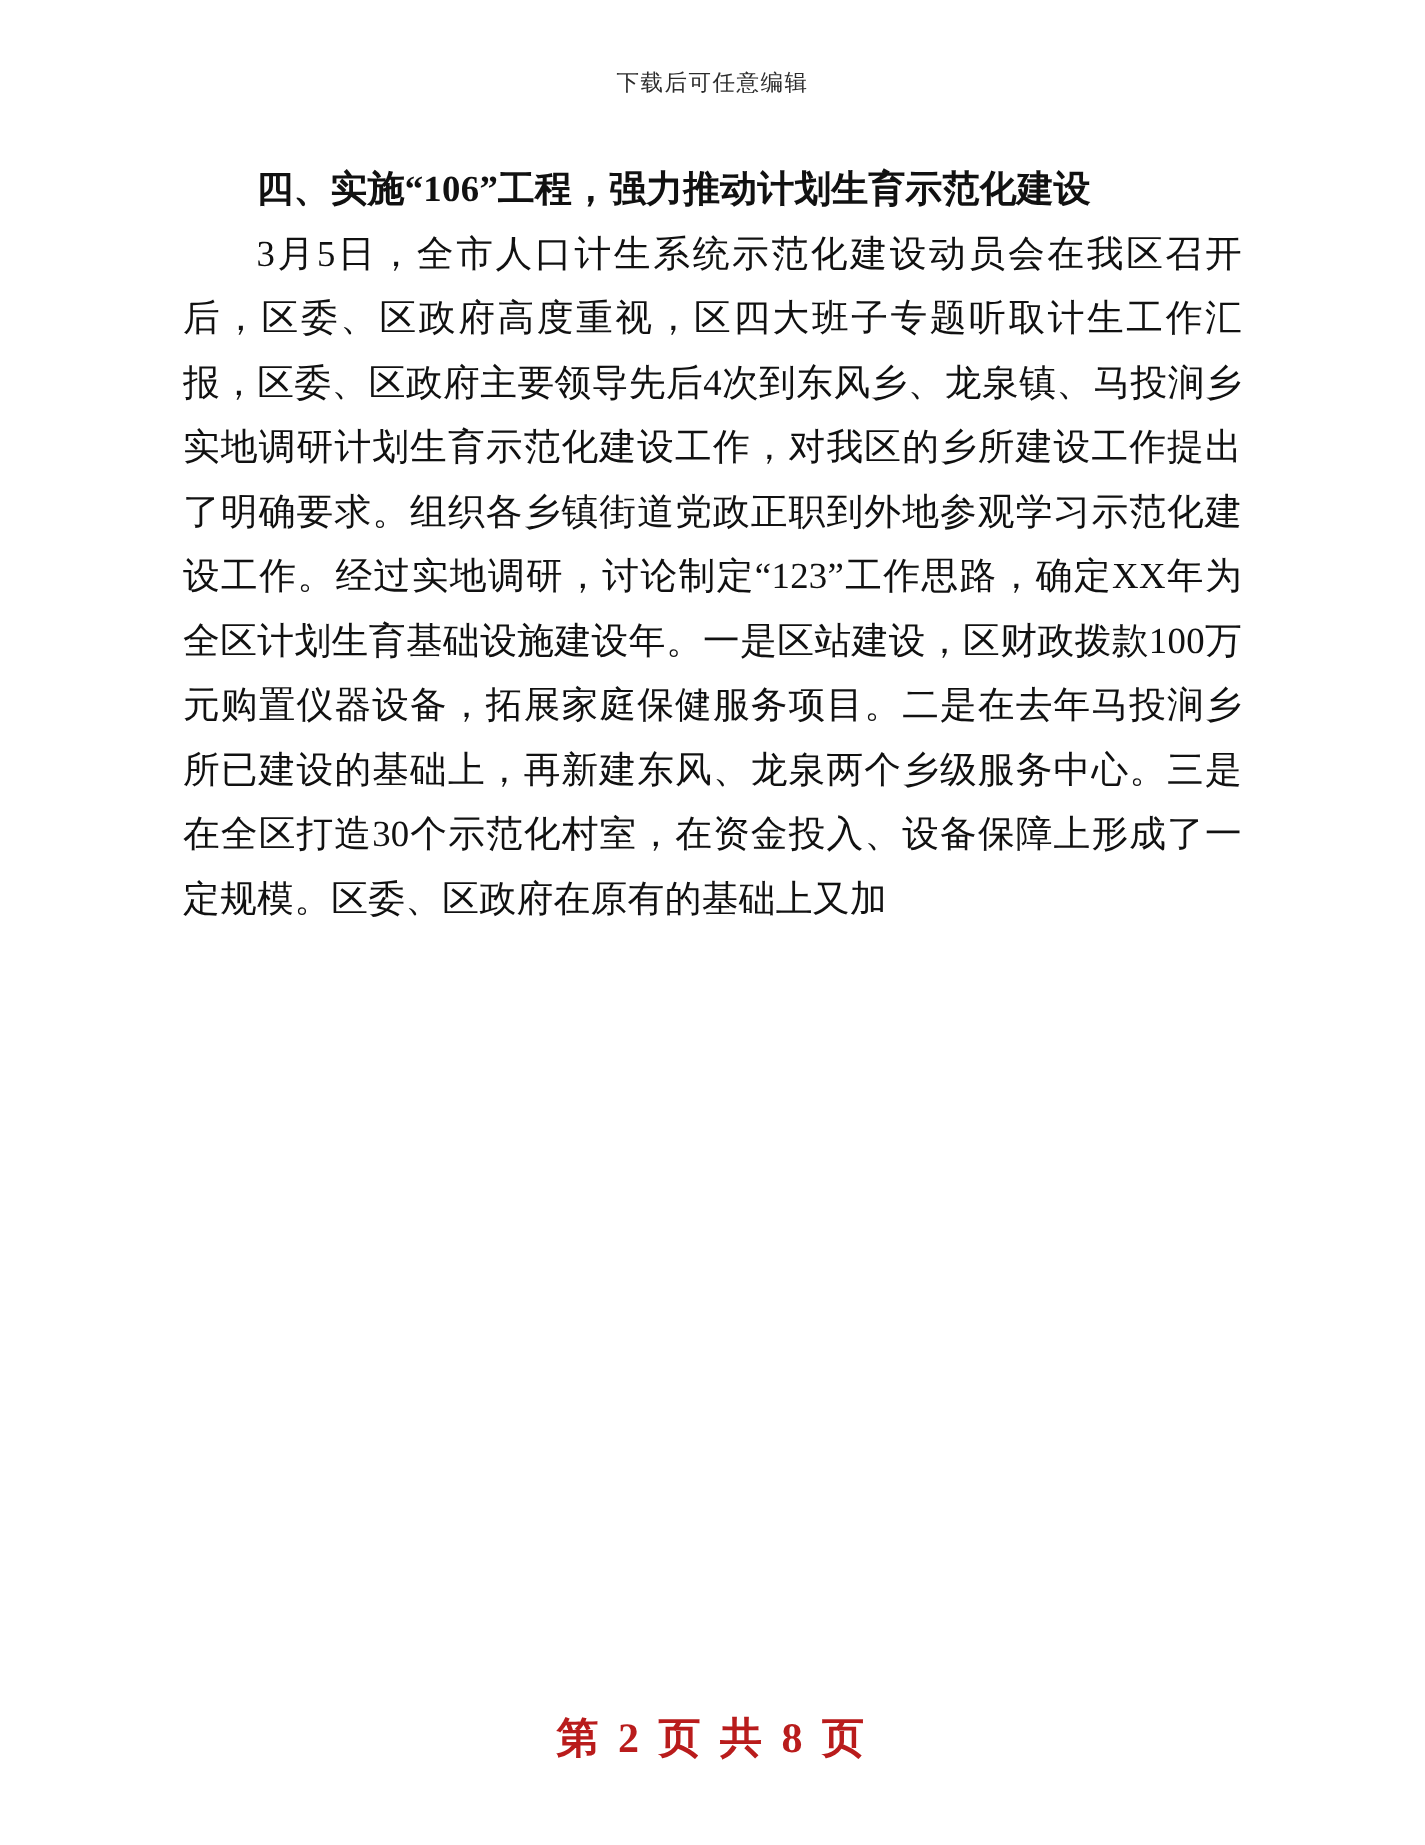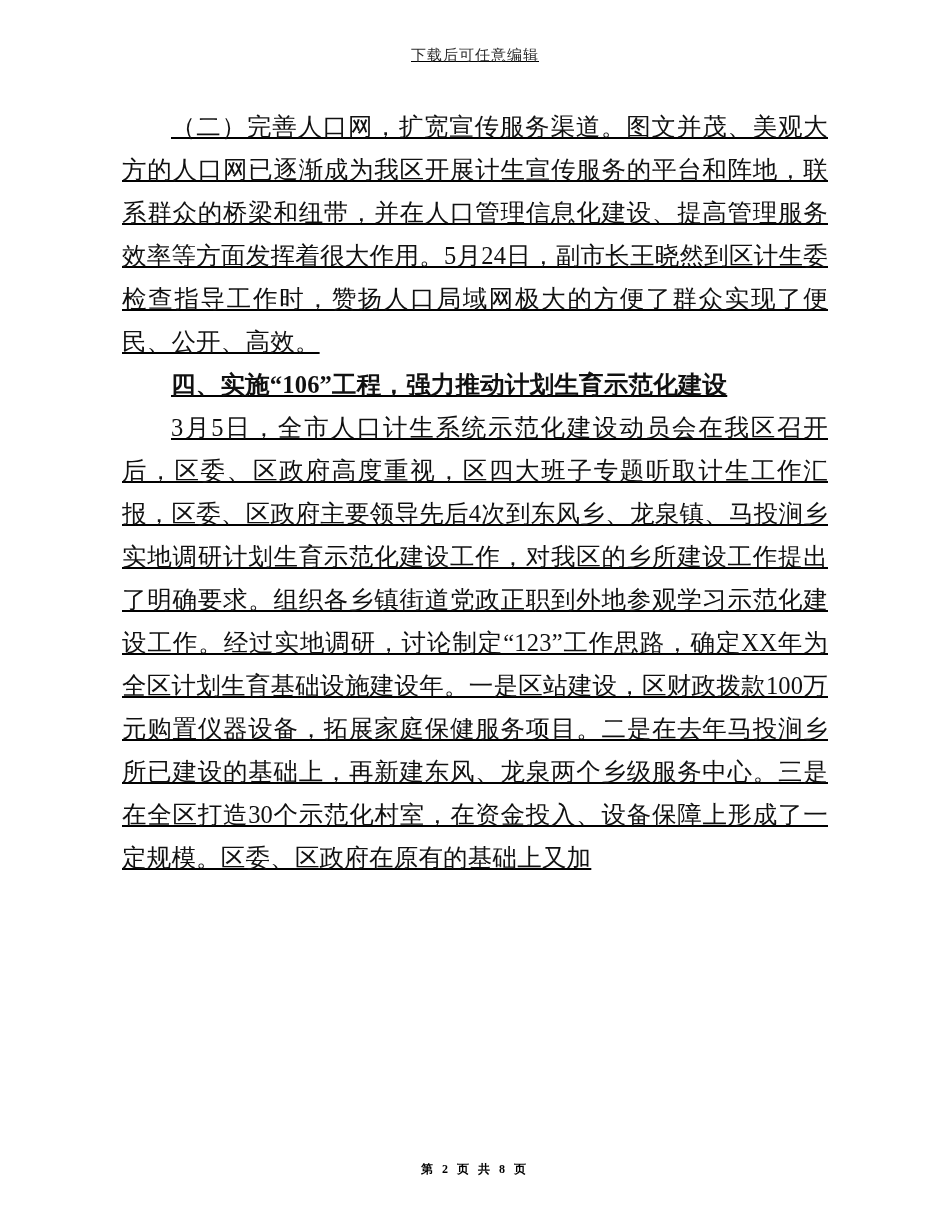--- a/index.html
+++ b/index.html
@@ -15,21 +15,20 @@
     position: relative;
     overflow: hidden;
   }
   .page {
     width: 950px;
     height: 1230px;
     box-sizing: border-box;
     position: relative;
     display: flex;
     flex-direction: column;
-    text-decoration: underline;
   }
   .header {
     text-align: center;
     font-size: 15px;
     color: #2b2b2b;
     padding-top: 46px;
     letter-spacing: 1px;
     font-family: "Liberation Sans", "DejaVu Sans", sans-serif;
   }
   .content {
@@ -50,38 +49,37 @@
   }
   p.para.heading {
     font-weight: bold;
   }
   .footer {
     position: absolute;
     left: 0;
     right: 0;
     bottom: 52px;
     text-align: center;
-    font-size: 12px;
+    font-size: 28px;
     font-weight: bold;
-    color: #000000;
+    color: #b91c1c;
     letter-spacing: 3px;
   }
   .footer .num {
     display: inline;
   }
 </style>
 </head>
 <body>
 
 <div class="page">
 
   <div class="header">下载后可任意编辑</div>
 
   <div class="content">
-    <p class="para">（二）完善人口网，扩宽宣传服务渠道。图文并茂、美观大方的人口网已逐渐成为我区开展计生宣传服务的平台和阵地，联系群众的桥梁和纽带，并在人口管理信息化建设、提高管理服务效率等方面发挥着很大作用。5月24日，副市长王晓然到区计生委检查指导工作时，赞扬人口局域网极大的方便了群众实现了便民、公开、高效。</p>
     <p class="para heading">四、实施“106”工程，强力推动计划生育示范化建设</p>
     <p class="para">3月5日，全市人口计生系统示范化建设动员会在我区召开后，区委、区政府高度重视，区四大班子专题听取计生工作汇报，区委、区政府主要领导先后4次到东风乡、龙泉镇、马投涧乡实地调研计划生育示范化建设工作，对我区的乡所建设工作提出了明确要求。组织各乡镇街道党政正职到外地参观学习示范化建设工作。经过实地调研，讨论制定“123”工作思路，确定XX年为全区计划生育基础设施建设年。一是区站建设，区财政拨款100万元购置仪器设备，拓展家庭保健服务项目。二是在去年马投涧乡所已建设的基础上，再新建东风、龙泉两个乡级服务中心。三是在全区打造30个示范化村室，在资金投入、设备保障上形成了一定规模。区委、区政府在原有的基础上又加</p>
   </div>
 
   <div class="footer">
     <span class="num">第</span>
     <span class="num">2</span>
     <span class="num">页  共</span>
     <span class="num">8</span>
     <span class="num">页</span>

